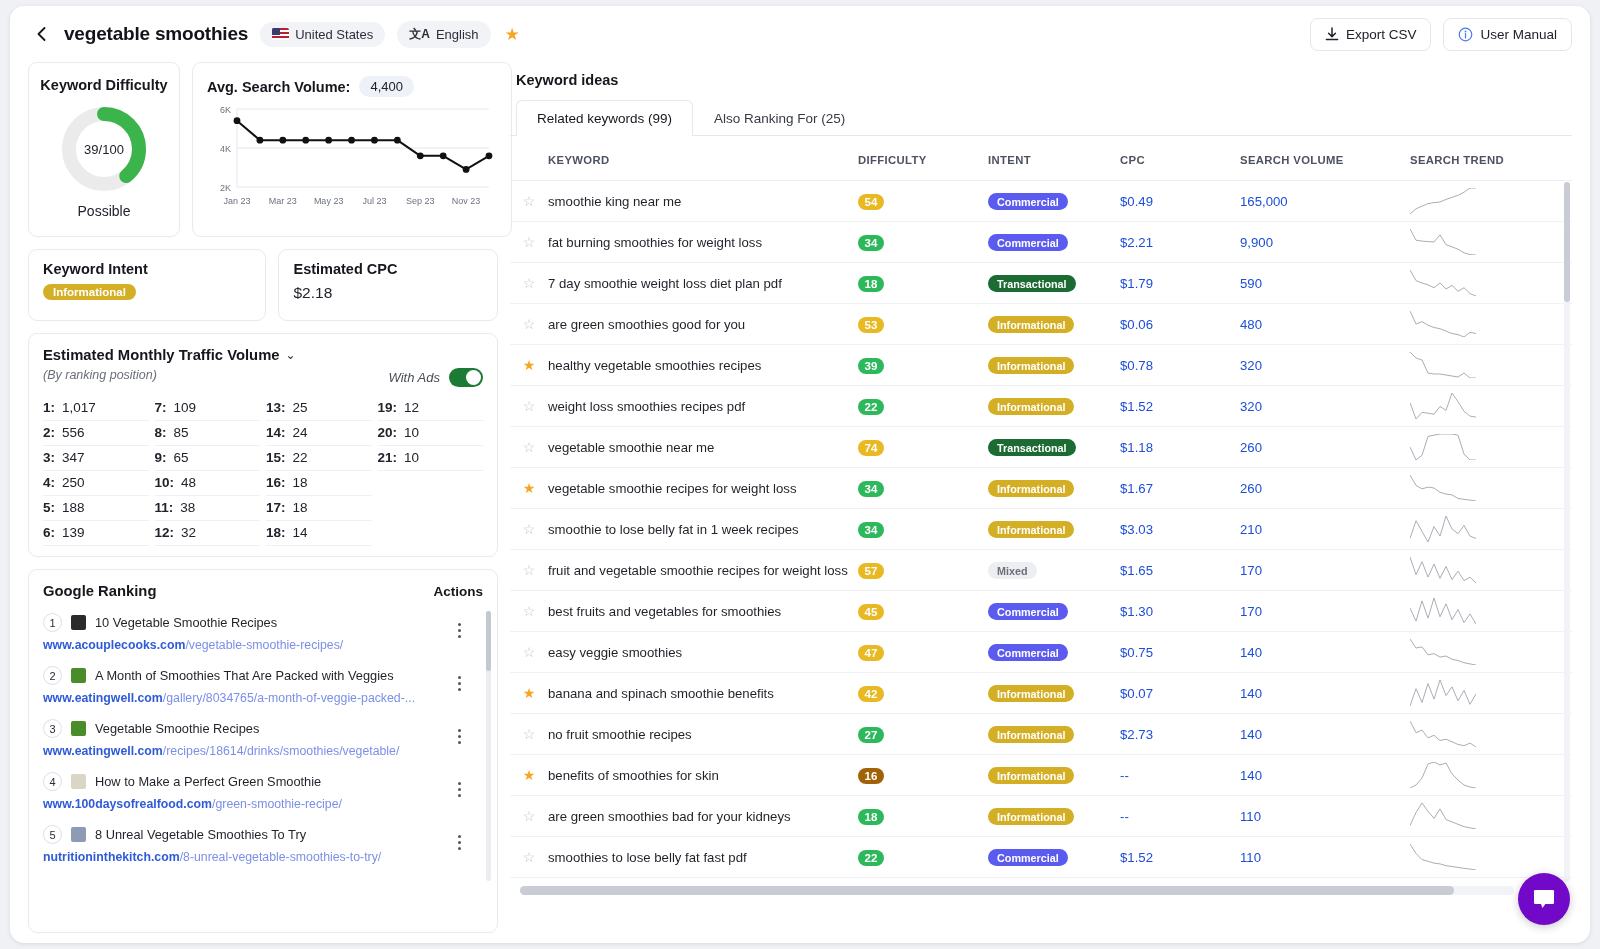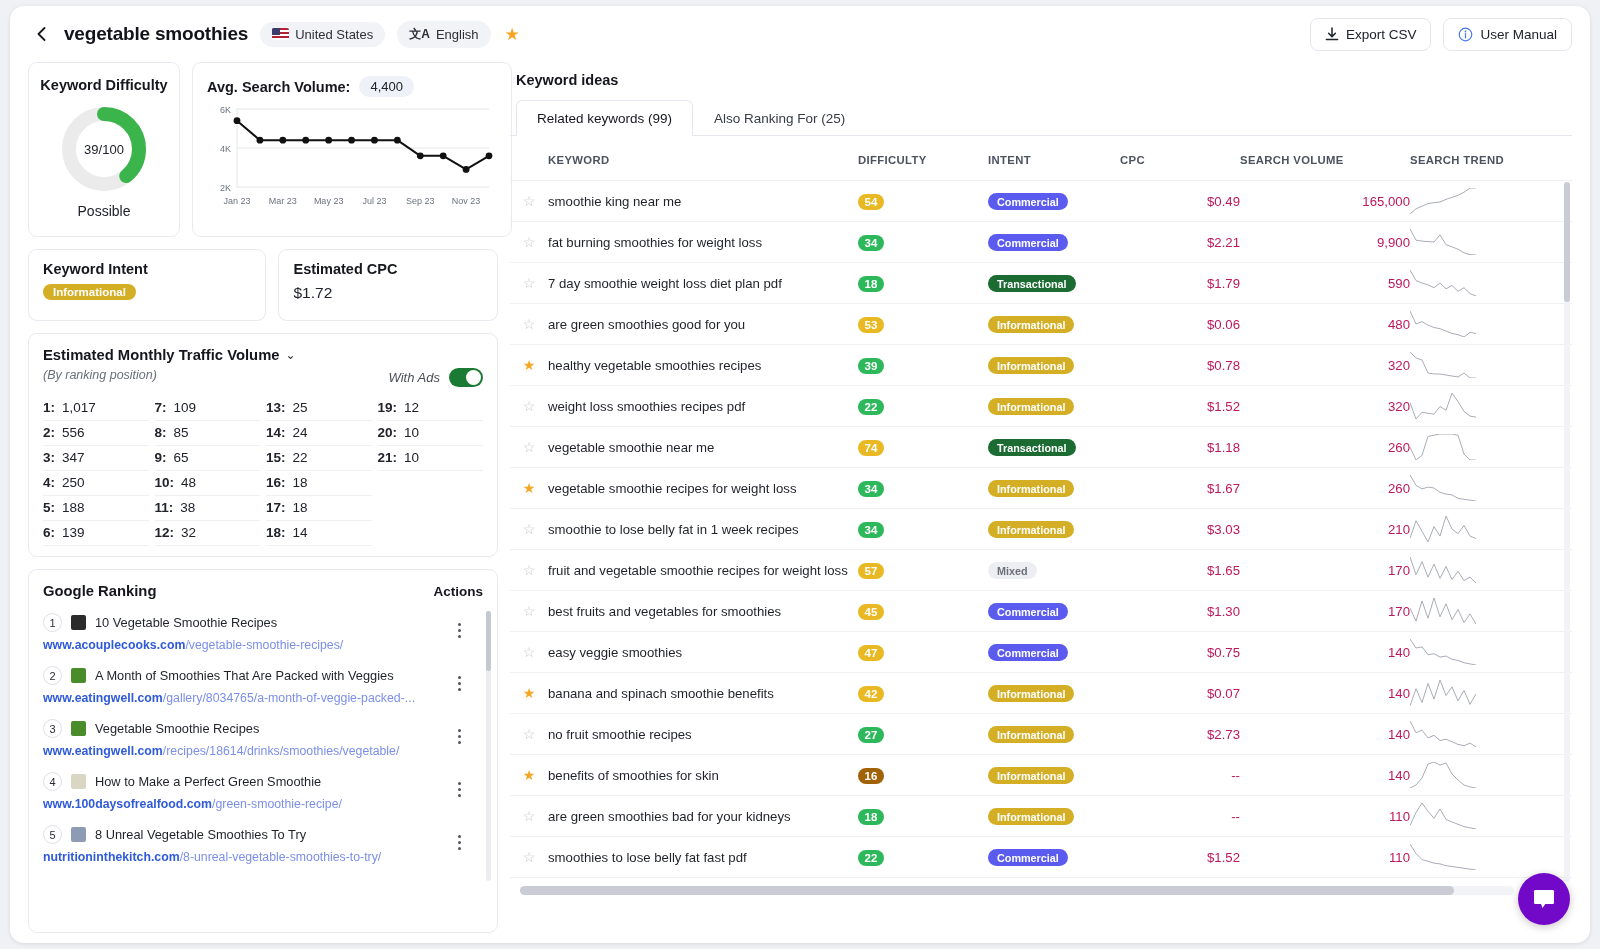--- a/index.html
+++ b/index.html
@@ -179,21 +179,21 @@
     border-radius: 9px; color: #fff; font-size: 11.5px; font-weight: 600;
   }
   .int-badge {
     display: inline-block; padding: 2.5px 9px; border-radius: 9px;
     color: #fff; font-size: 10.8px; font-weight: 600;
   }
   .int-Commercial    { background: #5b5bf0; }
   .int-Transactional { background: #1b6b32; }
   .int-Informational { background: #d4af26; }
   .int-Mixed         { background: #eceef1; color: #6b6f7a; }
-  .cpc-cell, .vol-cell { font-size: 13.2px; color: #be185d; text-align: right; }
+  .cpc-cell, .vol-cell { font-size: 13.2px; color: #1d4ed8; }
   .trend-cell svg { display: block; }
   .menu-cell { text-align: center; cursor: pointer; }
   .menu-dots span { display: block; width: 3px; height: 3px; background: #50545f; border-radius: 50%; margin: 3px auto 0; }
 
   .vscroll { position: absolute; right: 2px; top: 46px; width: 6px; height: 700px; background: #f2f3f6; border-radius: 3px; }
   .vscroll-thumb { position: absolute; left: 0; top: 0; width: 6px; height: 120px; background: #c9ccd4; border-radius: 3px; }
   .hscroll { position: absolute; left: 10px; right: 58px; bottom: 3px; height: 9px; background: #f2f3f6; border-radius: 5px; }
   .hscroll-thumb { position: absolute; left: 0; top: 0; width: 94%; height: 9px; background: #c9ccd4; border-radius: 5px; }
 
   .chat-fab {
@@ -295,21 +295,21 @@
         </div>
       </div>
 
       <div class="row2">
         <div class="card intent-card">
           <div class="mini-title">Keyword Intent</div>
           <span class="badge-informational">Informational</span>
         </div>
         <div class="card cpc-card">
           <div class="mini-title">Estimated CPC</div>
-          <div class="cpc-val">$1.72</div>
+          <div class="cpc-val">$2.18</div>
         </div>
       </div>
 
       <div class="card traffic-card">
         <div class="traffic-head">
           <span class="traffic-title">Estimated Monthly Traffic Volume</span>
           <span class="chev">⌄</span>
         </div>
         <div class="traffic-sub">
           <span class="sub-note">(By ranking position)</span>

